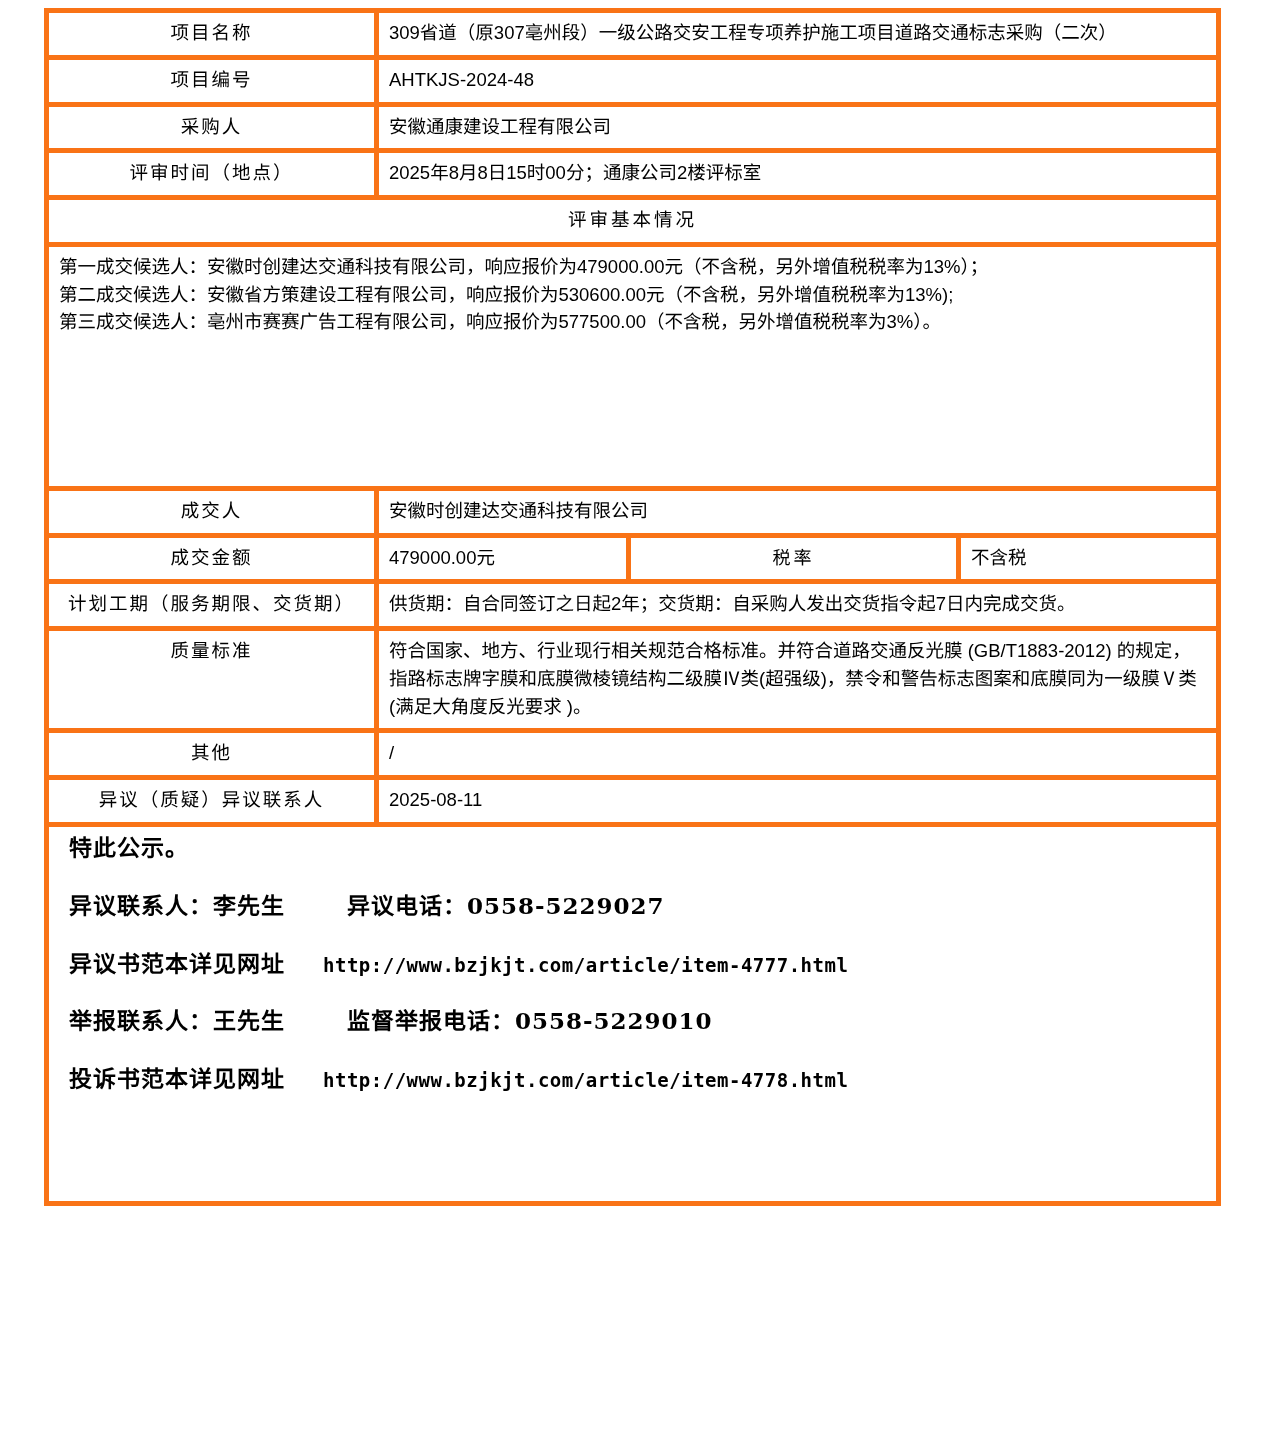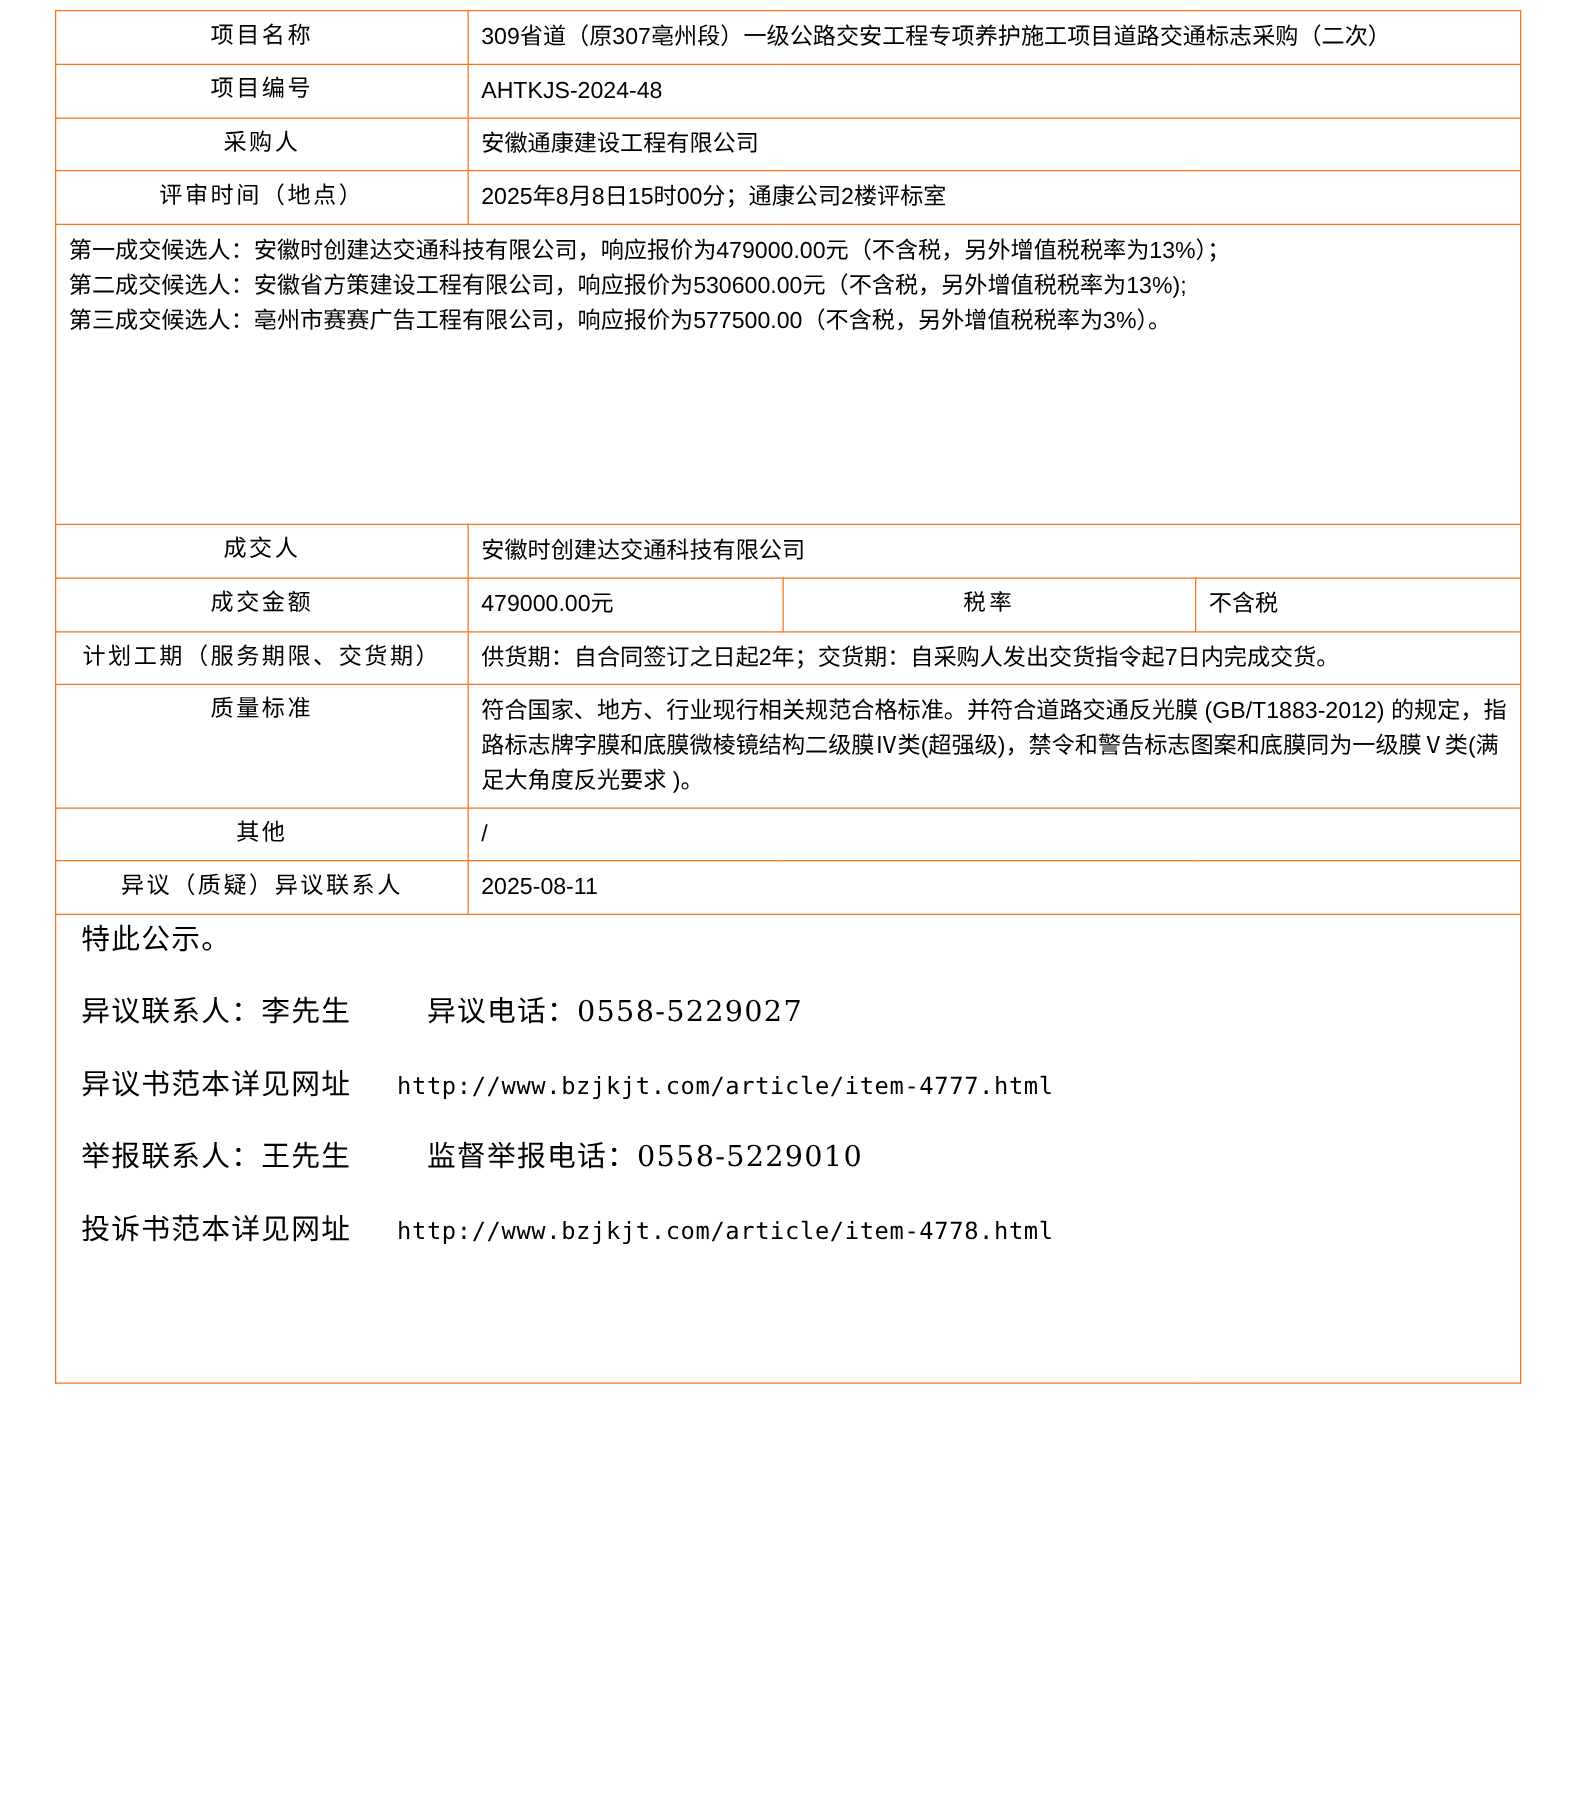--- a/index.html
+++ b/index.html
@@ -20,21 +20,21 @@
     box-sizing: border-box;
     padding: 8px 44px 8px 44px;
   }
   table.doc {
     width: 1172px;
     border-collapse: collapse;
     table-layout: fixed;
     border: 1px solid #9a9a9a;
   }
   table.doc td {
-    border: 1px solid #f97316;
+    border: 5px solid #f97316;
     vertical-align: top;
     padding: 6px 10px 8px 10px;
     font-size: 18.5px;
     line-height: 1.5;
   }
   
   td.label {
     text-align: center;
     vertical-align: middle;
     font-family: "DejaVu Serif", "Liberation Serif", serif;
@@ -67,20 +67,21 @@
     height: 225px;
     vertical-align: top;
   }
   .cand-line {
     white-space: nowrap;
   }
   .footer-cell {
     padding: 22px 20px 18px 20px;
     height: 360px;
     vertical-align: top;
+    font-weight: bold;
   }
   .footer-line {
     font-family: "DejaVu Serif", "Liberation Serif", serif;
     font-size: 23px;
     letter-spacing: 1px;
     margin: 0 0 28px 0;
     line-height: 1.3;
     padding-left: 10px;
   }
   .footer-line .gap {
@@ -129,20 +130,23 @@
       </tr>
       <tr>
         <td class="label">采购人</td>
         <td class="value" colspan="3">安徽通康建设工程有限公司</td>
       </tr>
       <tr>
         <td class="label lbl-narrow">评审时间（地点）</td>
         <td class="value" colspan="3">2025年8月8日15时00分；通康公司2楼评标室</td>
       </tr>
       <tr>
+        <td class="section-title" colspan="4">评审基本情况</td>
+      </tr>
+      <tr>
         <td class="candidates" colspan="4">
           <div class="cand-line">第一成交候选人：安徽时创建达交通科技有限公司，响应报价为479000.00元（不含税，另外增值税税率为13%）；</div>
           <div class="cand-line">第二成交候选人：安徽省方策建设工程有限公司，响应报价为530600.00元（不含税，另外增值税税率为13%);</div>
           <div class="cand-line">第三成交候选人：亳州市赛赛广告工程有限公司，响应报价为577500.00（不含税，另外增值税税率为3%）。</div>
         </td>
       </tr>
       <tr>
         <td class="label">成交人</td>
         <td class="value mid" colspan="3">安徽时创建达交通科技有限公司</td>
       </tr>

